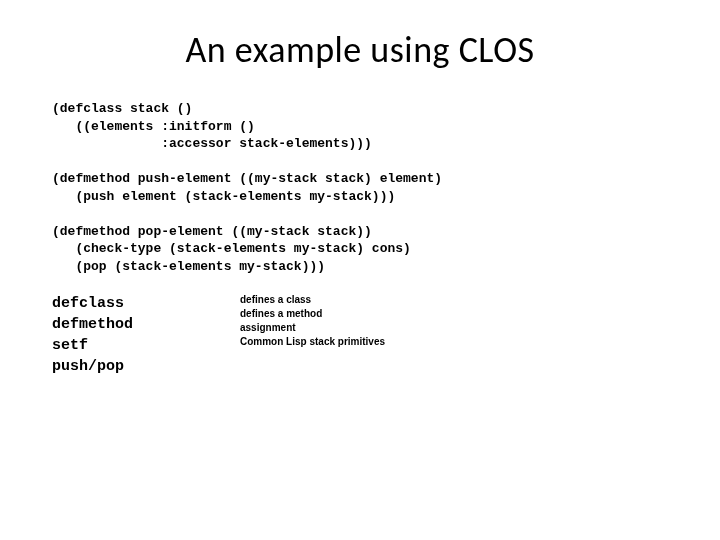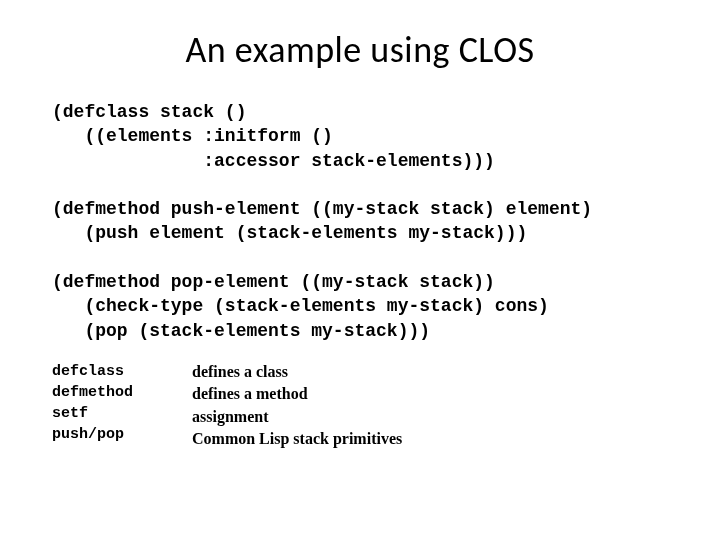--- a/index.html
+++ b/index.html
@@ -1,23 +1,23 @@
 <!DOCTYPE html>
 <html><head>
 <meta charset="utf-8">
 <style>
   * { margin: 0; padding: 0; box-sizing: border-box; }
   html, body { width: 720px; height: 540px; background: #fff; font-family: Calibri, Arial, sans-serif; color: #000; }
   .slide { width: 720px; height: 540px; padding: 28px 40px 20px 40px; position: relative; }
   .title { font-size: 36px; font-weight: 400; text-align: center; margin-bottom: 28px; letter-spacing: 0.5px; }
   .subtitle { font-size: 22px; font-weight: 400; margin-bottom: 32px; }
-  .code { font-family: "Courier New", monospace; font-size: 18px; font-weight: bold; line-height: 1.35; white-space: pre; margin-left: 12px; margin-bottom: 18px; }
-  .defs { display: flex; margin-left: 12px; margin-top: 8px; }
+  .code { font-family: "Courier New", monospace; font-size: 13px; font-weight: bold; line-height: 1.35; white-space: pre; margin-left: 12px; margin-bottom: 18px; }
+  .defs { display: flex; margin-left: 12px; margin-top: 8px; gap: 48px; }
   .defs-left { font-family: "Courier New", monospace; font-size: 15px; font-weight: bold; line-height: 1.4; white-space: pre; width: 140px; }
-  .defs-right { font-family: Liberation Serif, serif; font-size: 16px; font-weight: bold; line-height: 1.4; white-space: pre; }
+  .defs-right { font-family: Liberation Sans, sans-serif; font-size: 10px; font-weight: bold; line-height: 1.4; white-space: pre; }
 </style>
 </head>
 <body>
 
 <div class="slide">
   <h1 class="title">An example using CLOS</h1>
   <div class="code">(defclass stack ()
    ((elements :initform ()
               :accessor stack-elements)))
 

